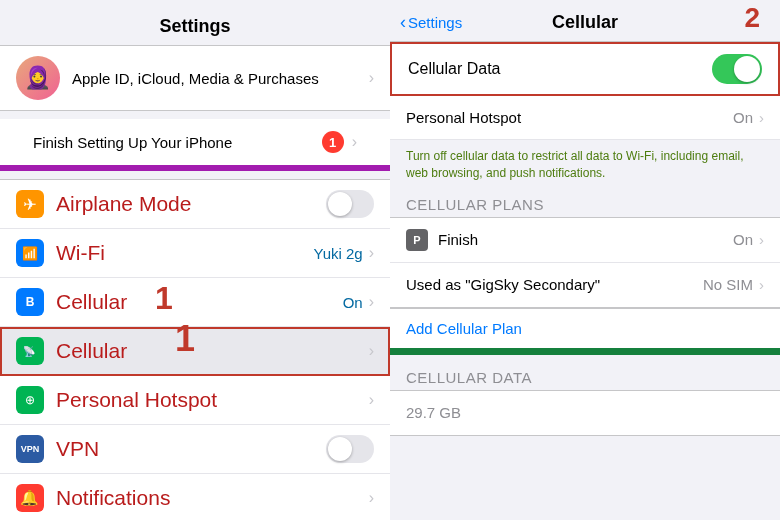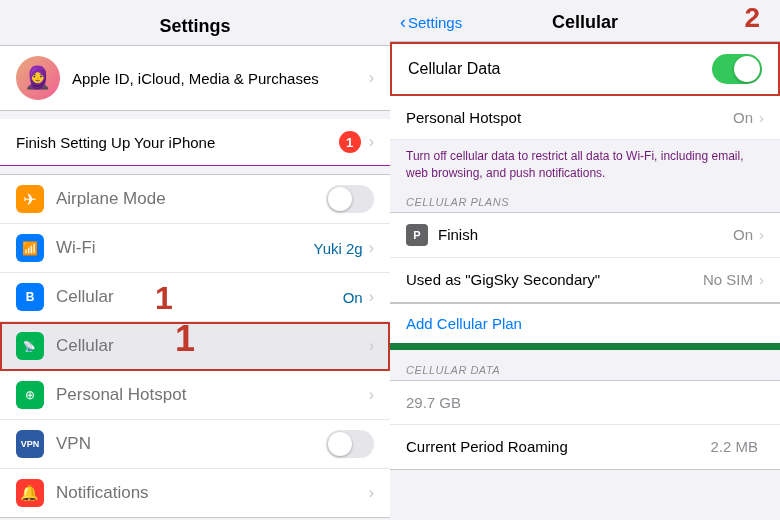--- a/index.html
+++ b/index.html
@@ -72,22 +72,22 @@
     .chevron {
       color: #c7c7cc;
       font-size: 16px;
     }
 
     
     .finish-row {
       display: flex;
       align-items: center;
       background: #fff;
-      padding: 12px 16px;
-      border-bottom: 1px solid #a21caf;
+      padding: 12px 33px;
+      border-bottom: 6px solid #a21caf;
       margin-bottom: 8px;
     }
 
     .finish-text {
       flex: 1;
       font-size: 15px;
       color: #000;
     }
 
     .badge {
@@ -139,22 +139,22 @@
       align-items: center;
       justify-content: center;
       margin-right: 12px;
       flex-shrink: 0;
       font-size: 16px;
       color: #fff;
     }
 
     .row-label {
       flex: 1;
-      font-size: 17px;
-      color: #737373;
+      font-size: 21px;
+      color: #b91c1c;
     }
 
     .row-value {
       font-size: 15px;
       color: #0369a1;
       margin-right: 6px;
     }
 
     .toggle {
       width: 48px;
@@ -308,31 +308,30 @@
     }
 
     .right-row-chevron {
       color: #c7c7cc;
       font-size: 15px;
     }
 
     .description-text {
       padding: 8px 16px;
       font-size: 12px;
-      color: #701a75;
+      color: #4d7c0f;
       line-height: 1.4;
     }
 
     .section-header {
       padding: 6px 16px 4px;
-      font-size: 11px;
+      font-size: 15px;
       color: #8e8e93;
       text-transform: uppercase;
       letter-spacing: 0.5px;
-      font-style: italic;
     }
 
     .section-spacer {
       height: 8px;
     }
 
     .icon-airplane { background: #ff9500; }
     .icon-wifi { background: #007aff; }
     .icon-bluetooth { background: #007aff; }
     .icon-cellular { background: #00b453; }
@@ -471,21 +470,17 @@
     <div class="section-spacer"></div>
 
     <div class="section-header">CELLULAR DATA</div>
 
     <div class="section-group">
 
       <div class="right-row">
         <span class="right-row-value">29.7 GB</span>
       </div>
 
-      <div class="right-row">
-        <span class="right-row-label">Current Period Roaming</span>
-        <span class="right-row-value">2.2 MB</span>
-      </div>
     </div>
   </div>
 </div>
 
 <div style="position:fixed; left:175px; top:318px; font-size:36px; font-weight:900; color:#c0392b; pointer-events:none; z-index:99; font-style:normal;">1</div>
 
 </body></html>

